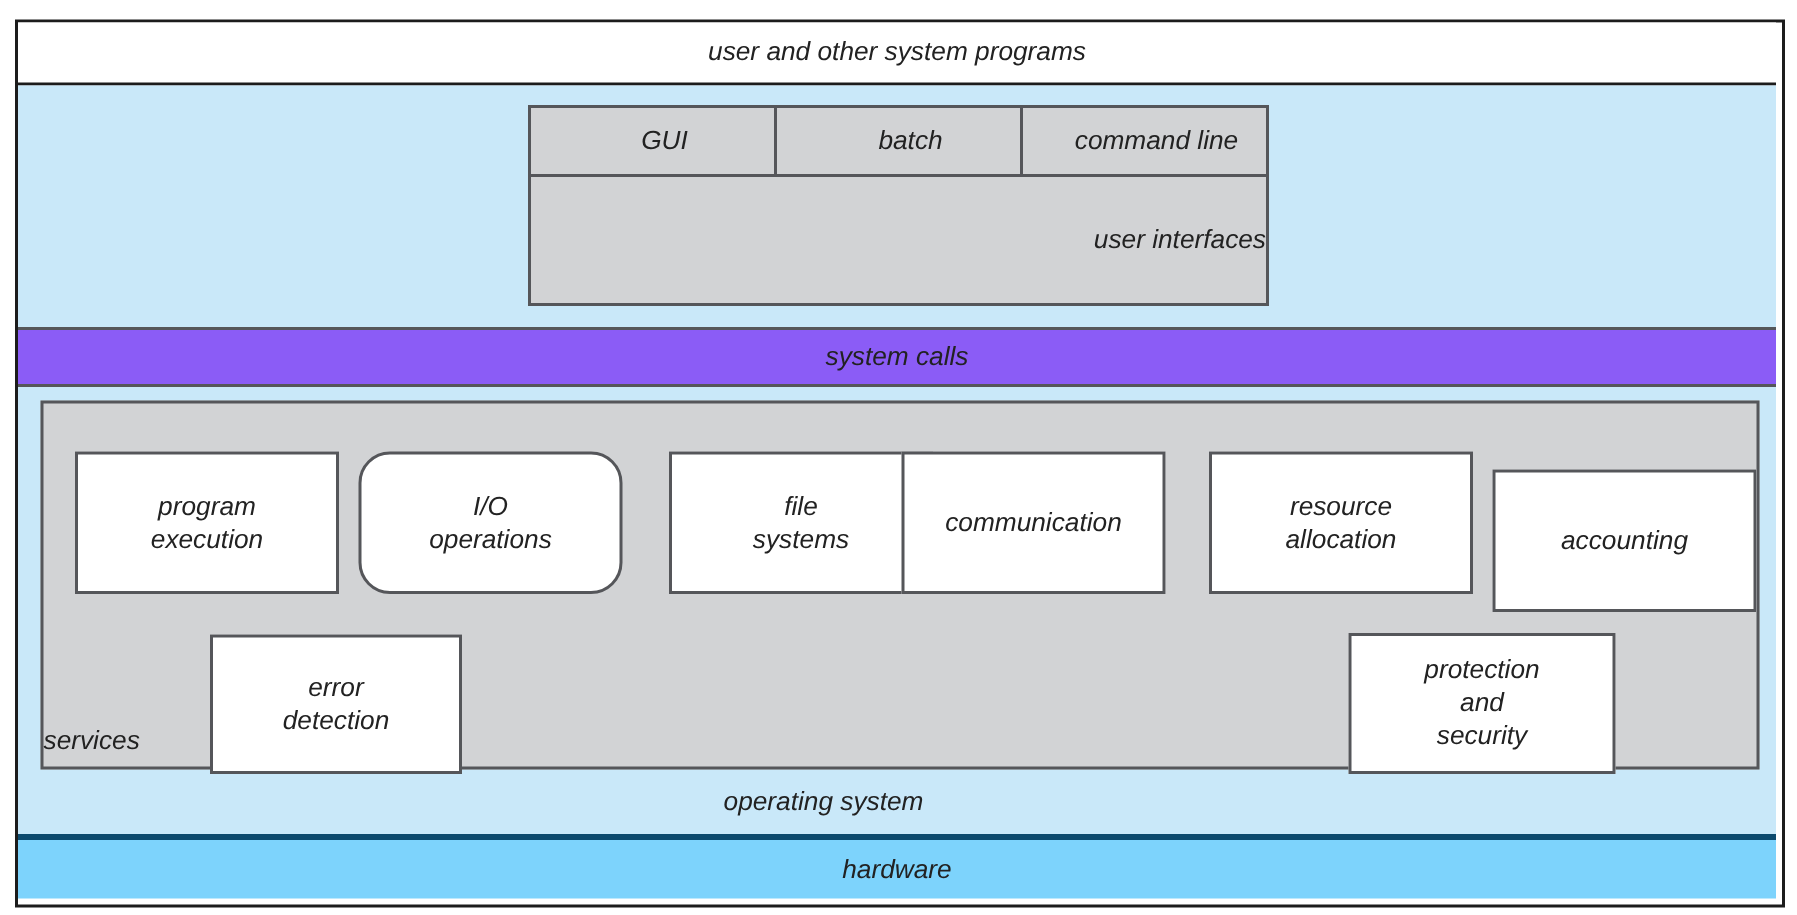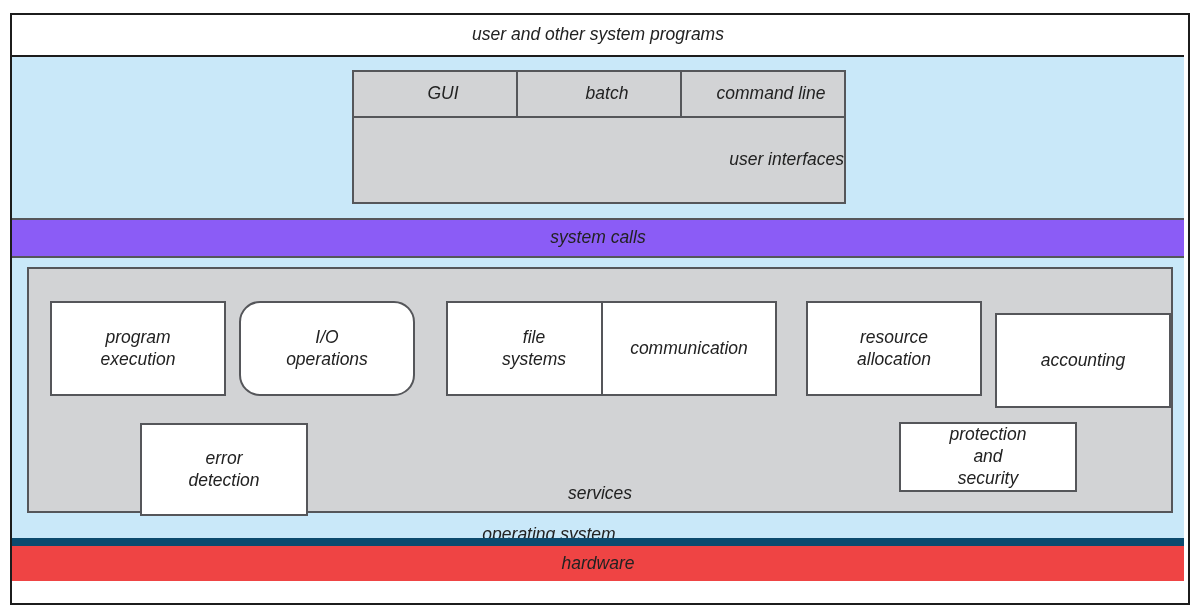--- a/index.html
+++ b/index.html
@@ -37,23 +37,23 @@
   .bar-top {
     left: 0; top: 0; width: 1172px; height: 42px;
     background: #ffffff;
     border-bottom: 2px solid #1c1c1c;
   }
   .blue-region {
     left: 0; top: 42px; width: 1172px; height: 499px;
     background: #c9e8f9;
   }
   .bar-hardware {
-    left: 0; top: 523px; width: 1172px; height: 43px;
-    background: #ef4444;
-    border-top: 8px solid #0c4a6e;
+    left: 0; top: 541px; width: 1172px; height: 43px;
+    background: #7dd3fc;
+    border-top: 4px solid #0c4a6e;
   }
 
   
   .ui-box {
     left: 340px; top: 55px; width: 494px; height: 134px;
     background: #d2d3d5;
     border: 2px solid #55565a;
     display: flex;
     flex-direction: column;
   }
@@ -104,25 +104,25 @@
     white-space: pre-line;
   }
   .svc.r1 { top: 32px; height: 95px; width: 176px; }
   .svc-1 { left: 21px; }
   .svc-2 { left: 210px; border-radius: 21px; }
   .svc-3 { left: 417px; }
   .svc-4 { left: 572px; text-align: center; }
   .svc-5 { left: 777px; }
   .svc-6 { left: 966px; margin-top: 12px; }
   .svc-err  { left: 111px; top: 154px; width: 168px; height: 93px; }
-  .svc-prot { left: 870px; top: 153px; width: 178px; height: 70px; }
+  .svc-prot { left: 870px; top: 153px; width: 178px; height: 94px; }
   .services-label {
     position: absolute;
     left: 0; right: 0; bottom: 6px;
-    text-align: center;
+    text-align: left;
   }
 
   .os-label {
     left: 0; top: 498px; width: 1056px; height: 43px; padding-left: 18px;
   }
 </style>
 </head>
 <body>
 
 <div class="diagram">

